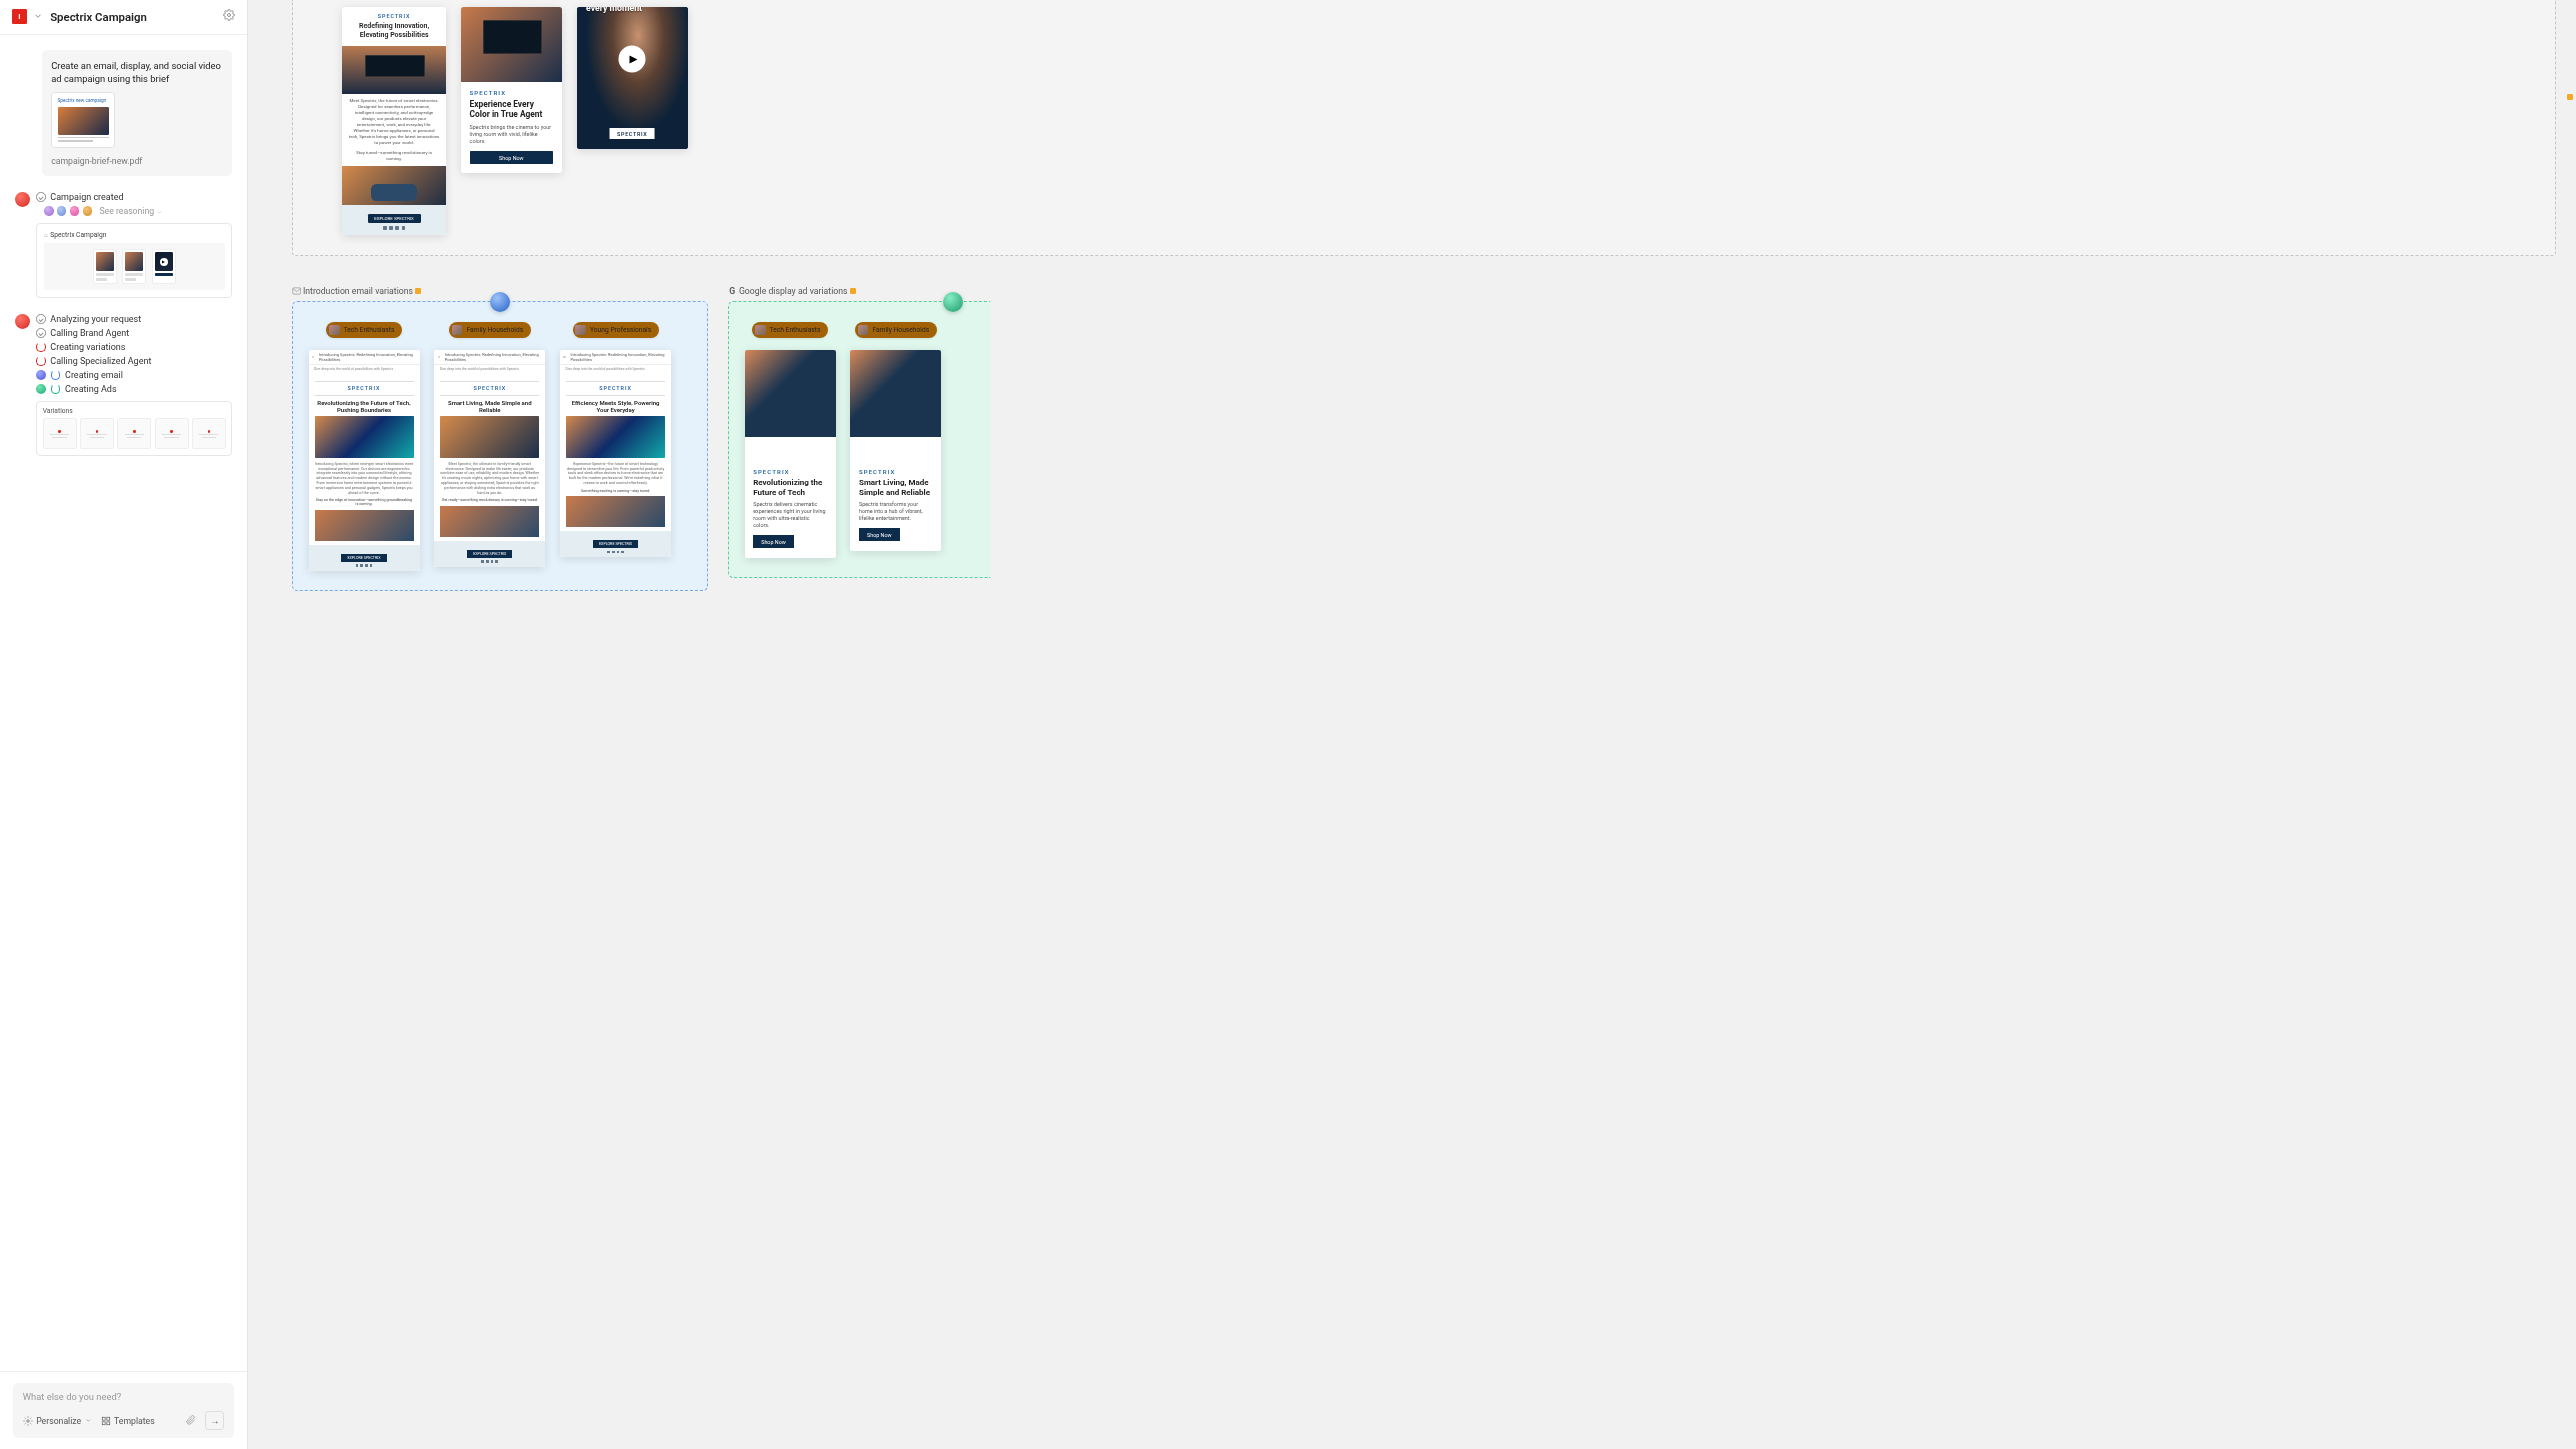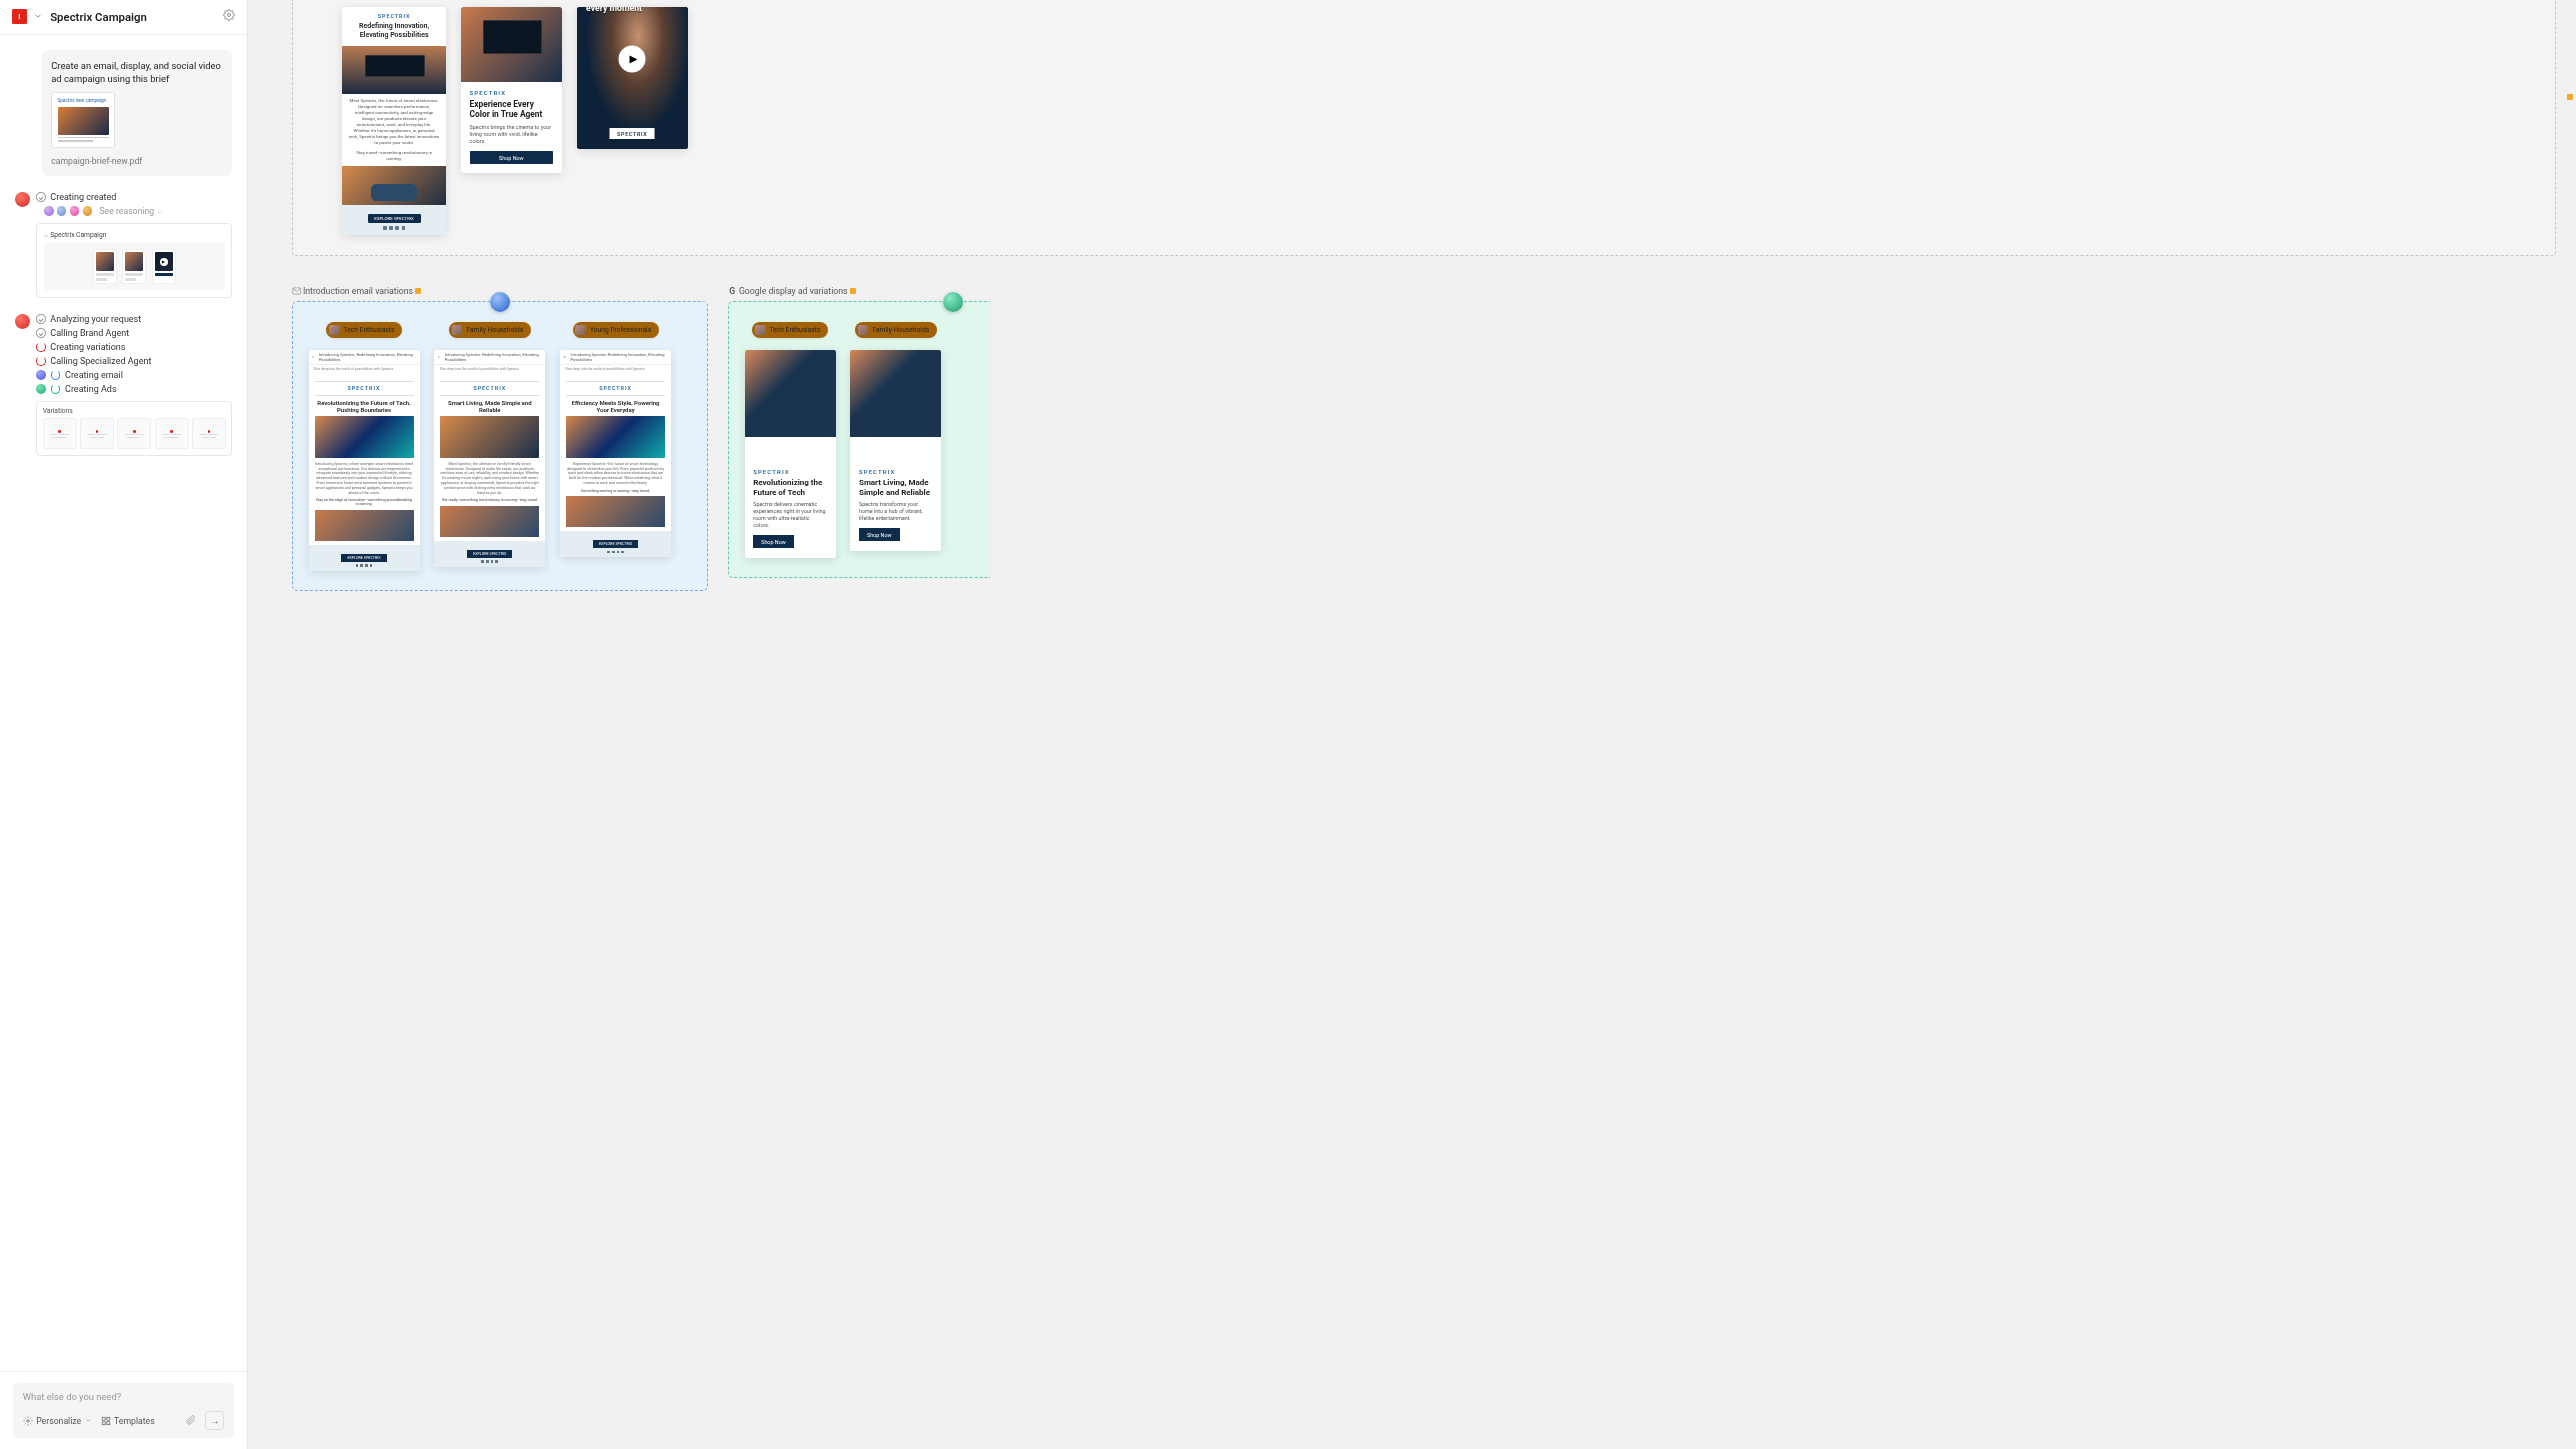--- a/index.html
+++ b/index.html
@@ -229,21 +229,21 @@
         <div class="thumb-bar" style="width:70%"></div>
       </div>
       <div class="file-name">campaign-brief-new.pdf</div>
     </div>
 
     <div class="msg-block">
       <div class="orb orb-red"></div>
       <div class="msg-col">
         <div class="status-row">
           <span class="check-ic"></span>
-          <span>Creating created</span>
+          <span>Campaign created</span>
         </div>
         <div class="reason-row">
           <span class="mini-orb" style="background:radial-gradient(circle at 35% 30%,#d0b3f0,#9a68d8)"></span>
           <span class="mini-orb" style="background:radial-gradient(circle at 35% 30%,#b3c8f0,#6a8ed8)"></span>
           <span class="mini-orb" style="background:radial-gradient(circle at 35% 30%,#f5a0d0,#e34aa0)"></span>
           <span class="mini-orb" style="background:radial-gradient(circle at 35% 30%,#f5c570,#d98a2a)"></span>
           <span class="reason-link">
             <span>See reasoning</span>
             <svg class="ico" style="width:6.7px;height:6.7px;display:inline-block;vertical-align:middle" viewBox="0 0 24 24">
                 <polyline points="6 9 12 15 18 9"></polyline>

